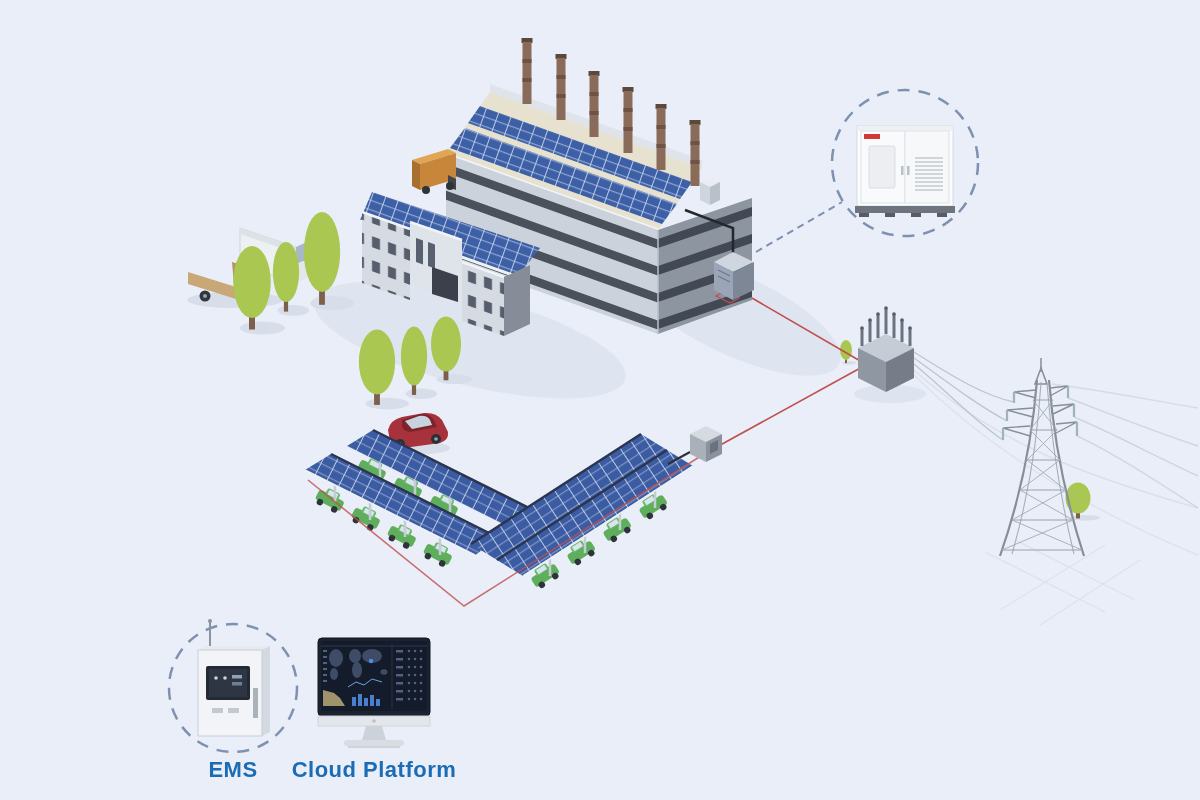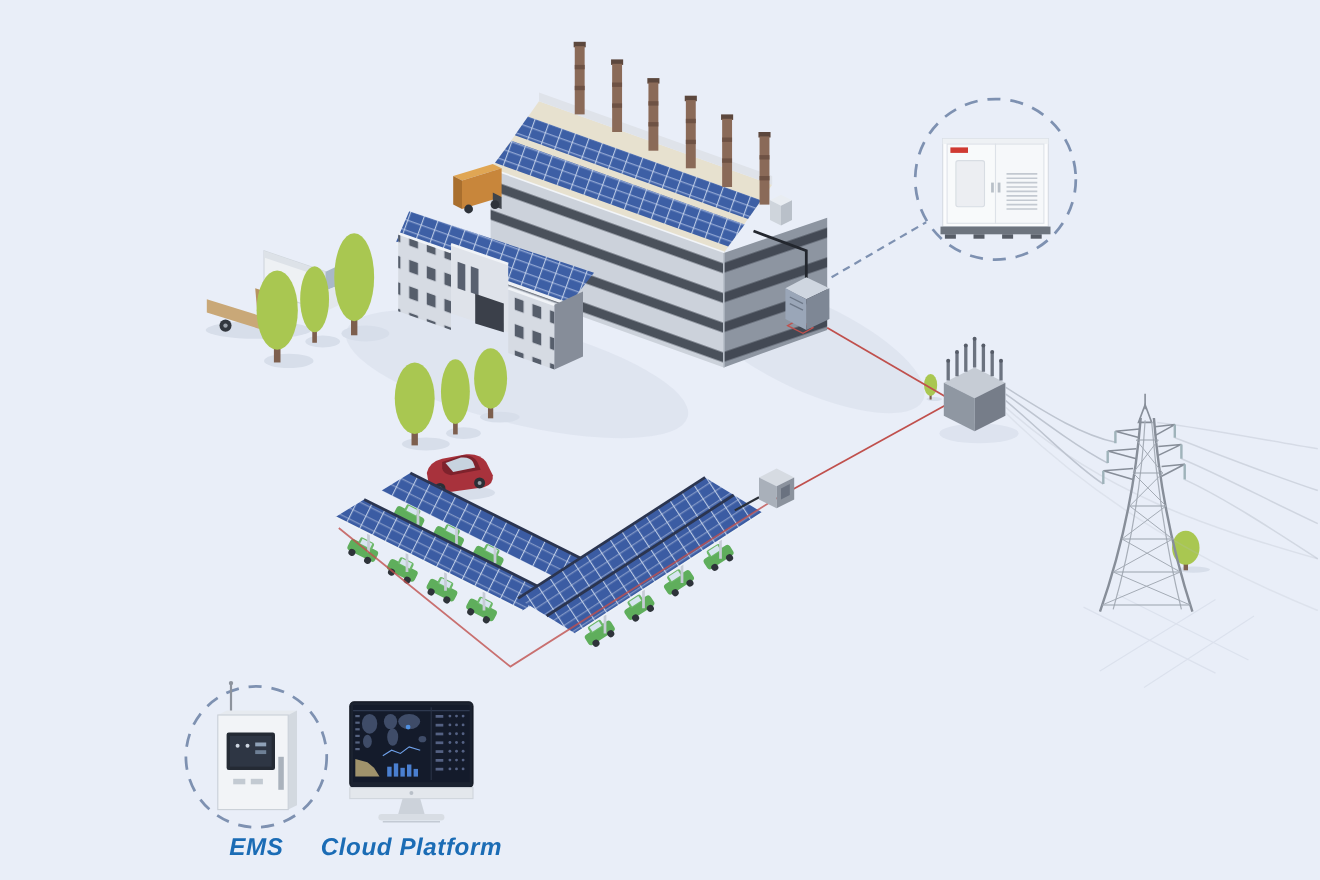--- a/index.html
+++ b/index.html
@@ -1,17 +1,17 @@
 <!DOCTYPE html>
 <html><head>
 <meta charset="utf-8">
 <style>
   html,body{margin:0;padding:0;background:#ffffff;}
   .stage{position:relative;width:1200px;height:800px;overflow:hidden;
-         font-family:"Liberation Sans", sans-serif;font-style:italic;}
+         font-family:"Liberation Sans", sans-serif;}
   .stage svg{display:block;}
   .diagram-label{font-family:"Liberation Sans", sans-serif;font-weight:700;
                  font-size:22px;letter-spacing:0.5px;}
 </style>
 </head>
 <body>
 
 <div class="stage">
 <svg width="1200" height="800" viewBox="0 0 1200 800">
   <defs>

